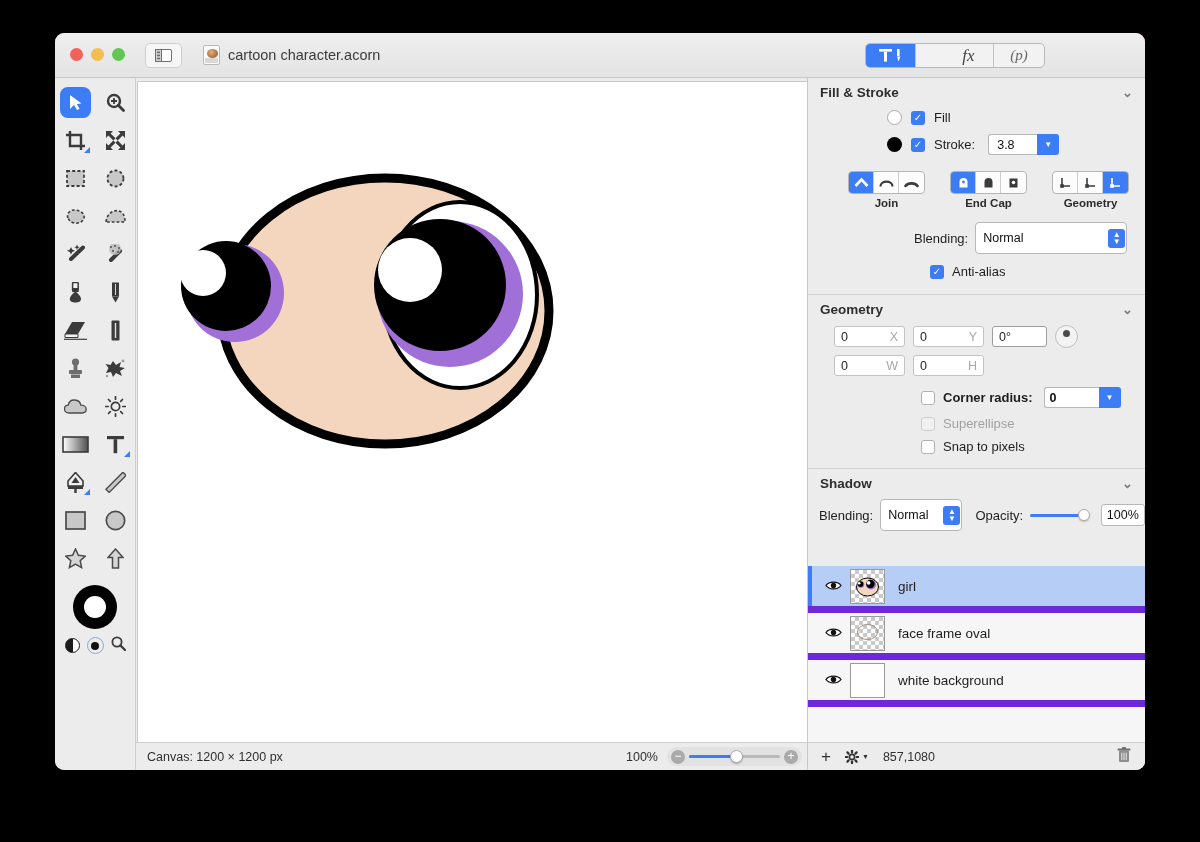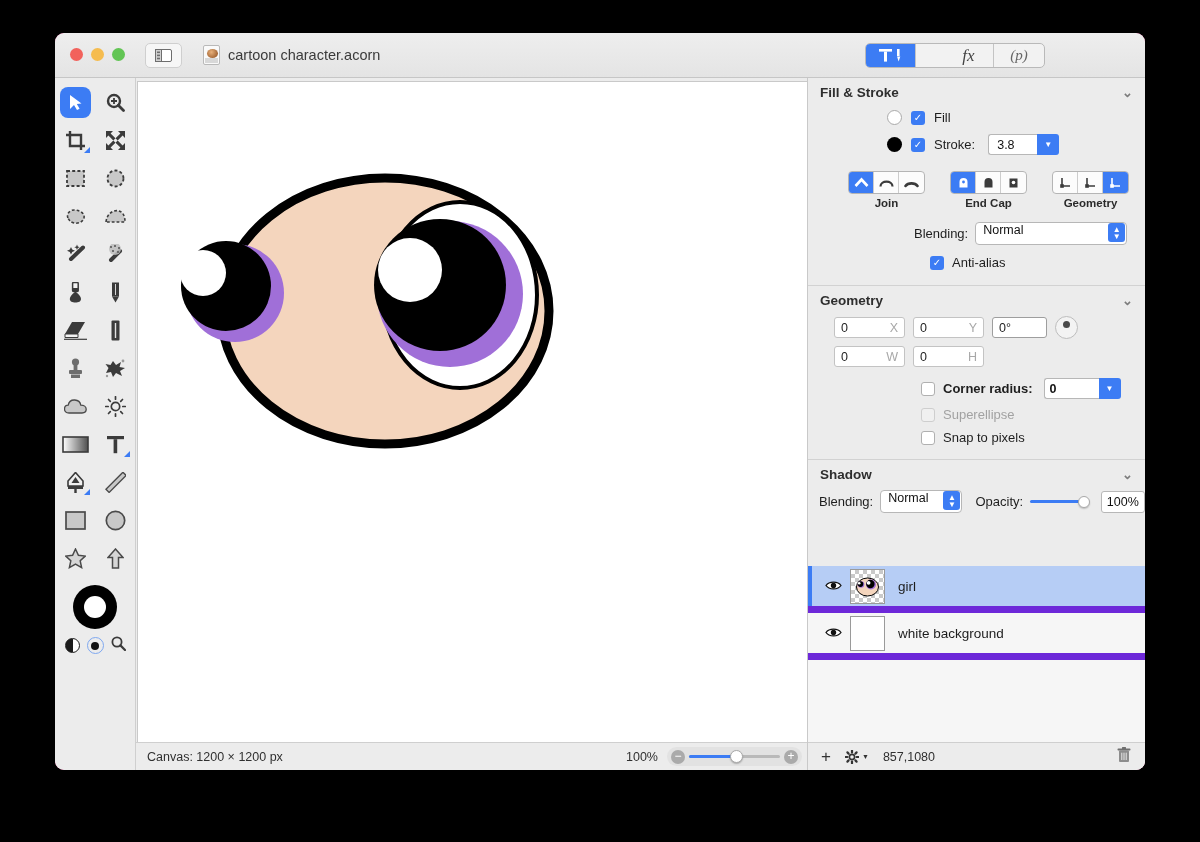--- a/index.html
+++ b/index.html
@@ -155,22 +155,22 @@
     width:22px;height:21px;background:#3c7cf4;border-radius:0 3px 3px 0;
     display:flex;align-items:center;justify-content:center;color:#fff;font-size:8px;
   }
   .btngroup { display:flex; border:1px solid #b5b5b5; border-radius:4px; overflow:hidden; background:#fcfcfc; }
   .btngroup > div { width:25px;height:21px;display:flex;align-items:center;justify-content:center;
       border-right:1px solid #cdcdcd; }
   .btngroup > div:last-child{border-right:none;}
   .btngroup .on { background:#3c7cf4; }
   .caption { font-size:11.5px; color:#2b2b2b; text-align:center; margin-top:3px; }
   .popup {
-    height:23px; background:#fff; border:1px solid #b7b7b7; border-radius:4px;
-    display:flex; align-items:flex-start; justify-content:space-between; padding-left:7px;
+    height:32px; background:#fff; border:1px solid #b7b7b7; border-radius:4px;
+    display:flex; align-items:center; justify-content:space-between; padding-left:7px;
     font-size:12.5px; color:#111;
   }
   .popup .arrows {
     width:17px;height:19px;background:#3c7cf4;border-radius:3px;margin:0 1px;
     color:#fff;font-size:8px;display:flex;flex-direction:column;
     align-items:center;justify-content:center;line-height:7px;
   }
   .gfield {
     width:71px;height:21px;background:#fff;border:1px solid #c3c3c3;border-radius:3px;
     display:flex;align-items:center;justify-content:space-between;padding:0 6px;font-size:12.5px;
@@ -758,20 +758,34 @@
                 <circle cx="19.4" cy="14" r="4.2" fill="#000"></circle>
                 <circle cx="17.6" cy="12.8" r="1.9" fill="#fff"></circle>
                 <circle cx="10" cy="14.5" r="3.3" fill="#a06fd8"></circle>
                 <circle cx="9.5" cy="14.1" r="2.8" fill="#000"></circle>
                 <circle cx="8.2" cy="13.2" r="1.3" fill="#fff"></circle>
               </svg>
             </span>
             <span class="layername">girl</span>
           </div>
 
+          <div class="layer">
+            <span class="eye">
+              <svg width="17" height="11" viewBox="0 0 17 11">
+                <path d="M1 5.5 C4 1 13 1 16 5.5 C13 10 4 10 1 5.5 Z" fill="#fff" stroke="#111" stroke-width="1.3"></path>
+                <circle cx="8.5" cy="5.5" r="2.7" fill="#111"></circle>
+              </svg>
+            </span>
+            <span class="thumb checker">
+              <svg width="33" height="33" viewBox="0 0 33 33">
+                <ellipse cx="16.5" cy="15" rx="10" ry="7.5" fill="none" stroke="#a08a7c" stroke-width="1"></ellipse>
+              </svg>
+            </span>
+            <span class="layername">face frame oval</span>
+          </div>
 
           <div class="layer">
             <span class="eye">
               <svg width="17" height="11" viewBox="0 0 17 11">
                 <path d="M1 5.5 C4 1 13 1 16 5.5 C13 10 4 10 1 5.5 Z" fill="#fff" stroke="#111" stroke-width="1.3"></path>
                 <circle cx="8.5" cy="5.5" r="2.7" fill="#111"></circle>
               </svg>
             </span>
             <span class="thumb"></span>
             <span class="layername">white background</span>

